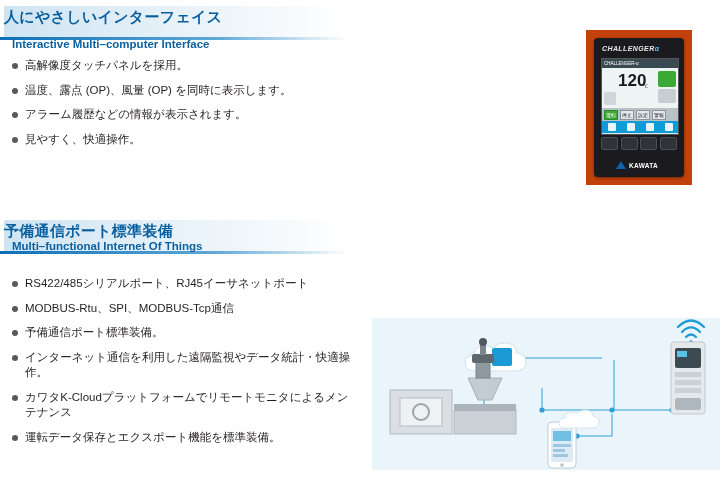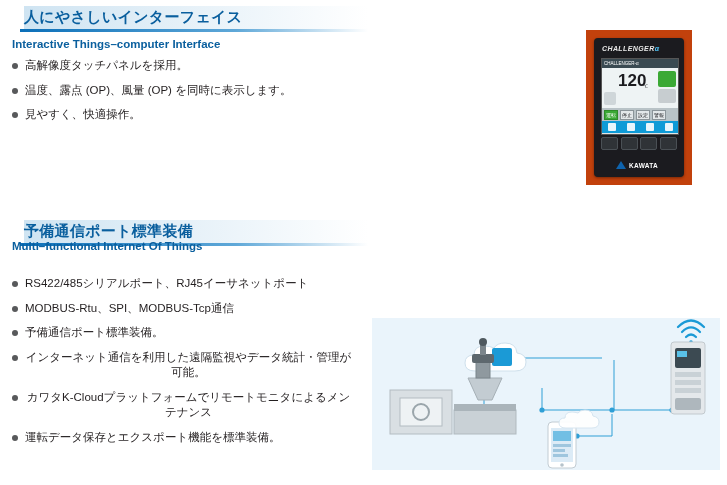--- a/index.html
+++ b/index.html
@@ -18,23 +18,23 @@
 
   .page {
     position: relative;
     width: 727px;
     height: 485px;
   }
 
   
   .section-head {
     position: absolute;
-    left: 20px;
+    left: 0;
     width: 348px;
-    height: 26px;
+    height: 34px;
   }
   .section-head .bar-bg {
     position: absolute;
     left: 0; top: 0;
     width: 100%;
     height: 100%;
     background: linear-gradient(to right, #ffffff 0%, #ffffff 4px, #cfe4f2 4px, #ffffff 100%);
   }
   .section-head .underline {
     position: absolute;
@@ -62,21 +62,20 @@
     font-weight: bold;
     color: #0a5f9e;
     white-space: nowrap;
   }
 
   
   .bullets {
     position: absolute;
     left: 12px;
     width: 340px;
-    text-align: center;
   }
   .bullet-row {
     display: flex;
     align-items: flex-start;
     margin-bottom: 9px;
     line-height: 1.35;
   }
   .bullet-dot {
     width: 6px;
     height: 6px;
@@ -285,30 +284,34 @@
 <body>
 
 <div class="page">
 
   <div class="section-head" style="top:6px;">
     <div class="bar-bg"></div>
     <div class="title">人にやさしいインターフェイス</div>
     <div class="underline"></div>
   </div>
 
-  <div class="subtitle" style="top:38px;">Interactive Things–computer Interface</div>
+  <div class="subtitle" style="top:38px;">Interactive Multi–computer Interface</div>
 
   <div class="bullets" style="top:58px;">
     <div class="bullet-row">
       <span class="bullet-dot"></span>
       <span class="bullet-text">高解像度タッチパネルを採用。</span>
     </div>
     <div class="bullet-row">
       <span class="bullet-dot"></span>
       <span class="bullet-text">温度、露点 (OP)、風量 (OP) を同時に表示します。</span>
+    </div>
+    <div class="bullet-row">
+      <span class="bullet-dot"></span>
+      <span class="bullet-text">アラーム履歴などの情報が表示されます。</span>
     </div>
     <div class="bullet-row">
       <span class="bullet-dot"></span>
       <span class="bullet-text">見やすく、快適操作。</span>
     </div>
   </div>
 
   <div class="device-wrap">
     <div class="device-body">
       <div class="device-brand">
@@ -368,21 +371,21 @@
     <div class="bullet-row">
       <span class="bullet-dot"></span>
       <span class="bullet-text">MODBUS-Rtu、SPI、MODBUS-Tcp通信</span>
     </div>
     <div class="bullet-row">
       <span class="bullet-dot"></span>
       <span class="bullet-text">予備通信ポート標準装備。</span>
     </div>
     <div class="bullet-row">
       <span class="bullet-dot"></span>
-      <span class="bullet-text">インターネット通信を利用した遠隔監視やデータ統計・管理が可能。</span>
+      <span class="bullet-text">インターネット通信を利用した遠隔監視やデータ統計・快適操作。</span>
     </div>
     <div class="bullet-row">
       <span class="bullet-dot"></span>
       <span class="bullet-text">
         <span>カワタK-Cloudプラットフォームでリモートモニタによるメンテナンス</span>
       </span>
     </div>
     <div class="bullet-row">
       <span class="bullet-dot"></span>
       <span class="bullet-text">運転データ保存とエクスポート機能を標準装備。</span>

